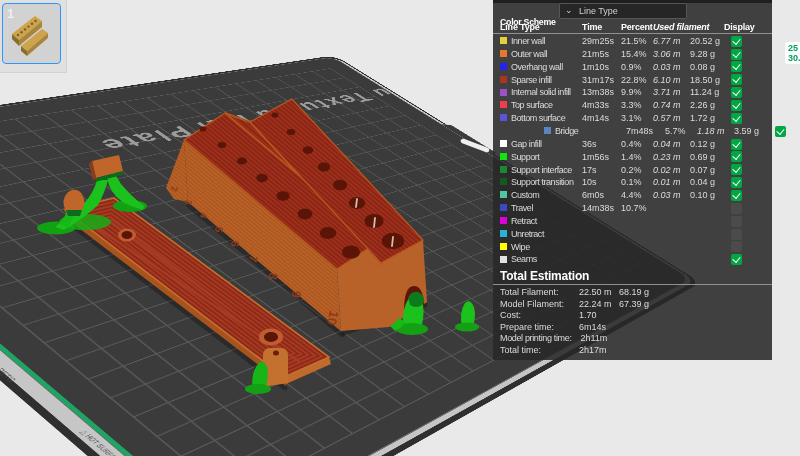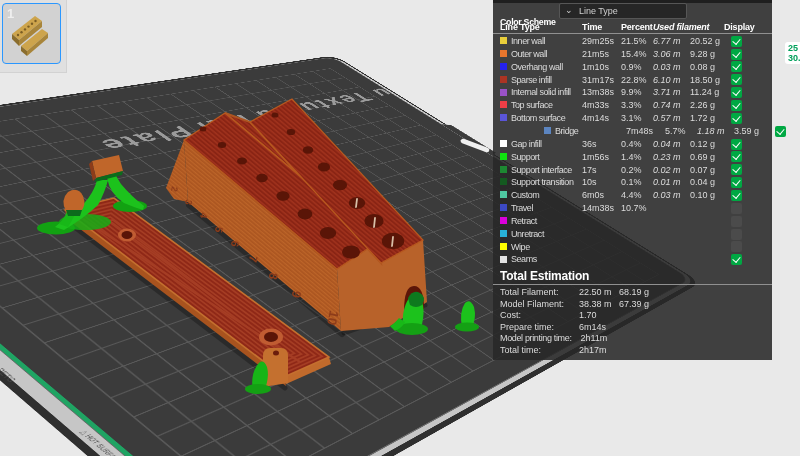--- a/index.html
+++ b/index.html
@@ -377,21 +377,21 @@
         <span class="hdr" style="left:7px;font-size:12px;">Total Estimation</span>
       </div>
     <div style="position:absolute;left:0;top:283.5px;width:100%;height:1px;background:#909090;"></div>
     <div class="prow" style="top:286.0px;">
         <span style="left:7px;">Total Filament:</span>
         <span style="left:86px;">22.50 m</span>
         <span style="left:126px;">68.19 g</span>
       </div>
     <div class="prow" style="top:297.6px;">
         <span style="left:7px;">Model Filament:</span>
-        <span style="left:86px;">38.38 m</span>
+        <span style="left:86px;">22.24 m</span>
         <span style="left:126px;">67.39 g</span>
       </div>
     <div class="prow" style="top:309.2px;">
         <span style="left:7px;">Cost:</span>
         <span style="left:86px;">1.70</span>
       </div>
     <div class="prow" style="top:320.8px;">
         <span style="left:7px;">Prepare time:</span>
         <span style="left:86px;">6m14s</span>
       </div>

